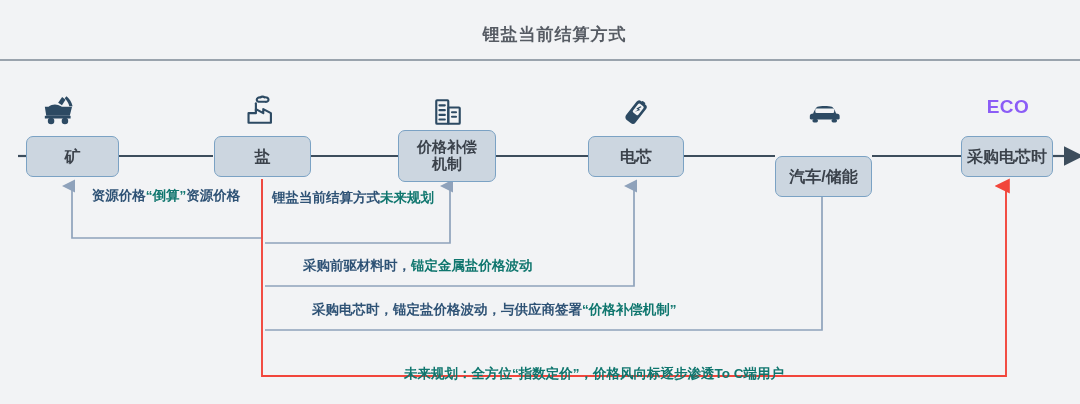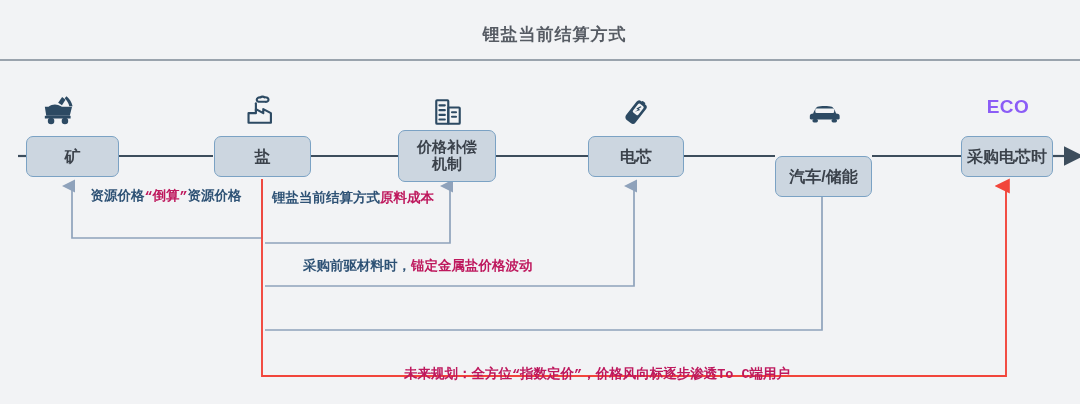--- a/index.html
+++ b/index.html
@@ -58,21 +58,21 @@
   }
 
   
   .anno {
     position:absolute; z-index:4;
     font-size:13.5px; font-weight:700; line-height:1.45;
     color:#2e5275;
     white-space:nowrap;
   }
   .anno.wrap { white-space:normal; }
-  .anno .hl { color:#be185d;font-family:Liberation Mono, monospace; }
+  .anno .hl { color:#0f766e; }
   .anno.all-red { color:#f2453b; }
 </style>
 </head>
 <body>
 
 <div id="stage">
 
   <div class="header">
     <div class="header-title">锂盐当前结算方式</div>
   </div>
@@ -195,20 +195,21 @@
   <div class="node" style="left:775px; top:136px; width:97px; height:41px;margin-top:20px;">
     <span>汽车/储能</span>
   </div>
 
   <div class="node" style="left:961px; top:136px; width:92px; height:41px;">
     <span>采购电芯时</span>
   </div>
 
   <div class="anno wrap" style="left:86px; top:186px; width:160px; text-align:center;"><span>资源价格</span><span class="hl">“倒算”</span><span>资源价格</span></div>
 
-  <div class="anno wrap" style="left:272px; top:188px; width:168px; text-align:left;"><span>锂盐当前结算方式</span><span class="hl">原料成本</span></div>
+  <div class="anno wrap" style="left:272px; top:188px; width:168px; text-align:left;"><span>锂盐当前结算方式</span><span class="hl">未来规划</span></div>
 
   <div class="anno" style="left:303px; top:256px;"><span>采购前驱材料时，</span><span class="hl">锚定金属盐价格波动</span></div>
 
+  <div class="anno" style="left:312px; top:300px;"><span>采购电芯时，锚定盐价格波动，与供应商签署</span><span class="hl">“价格补偿机制”</span></div>
 
   <div class="anno all-red" style="left:404px; top:345px;margin-top:19px;"><span class="hl">未来规划：全方位“指数定价”，价格风向标逐步渗透To C端用户</span></div>
 
 </div>
 
 </body></html>

